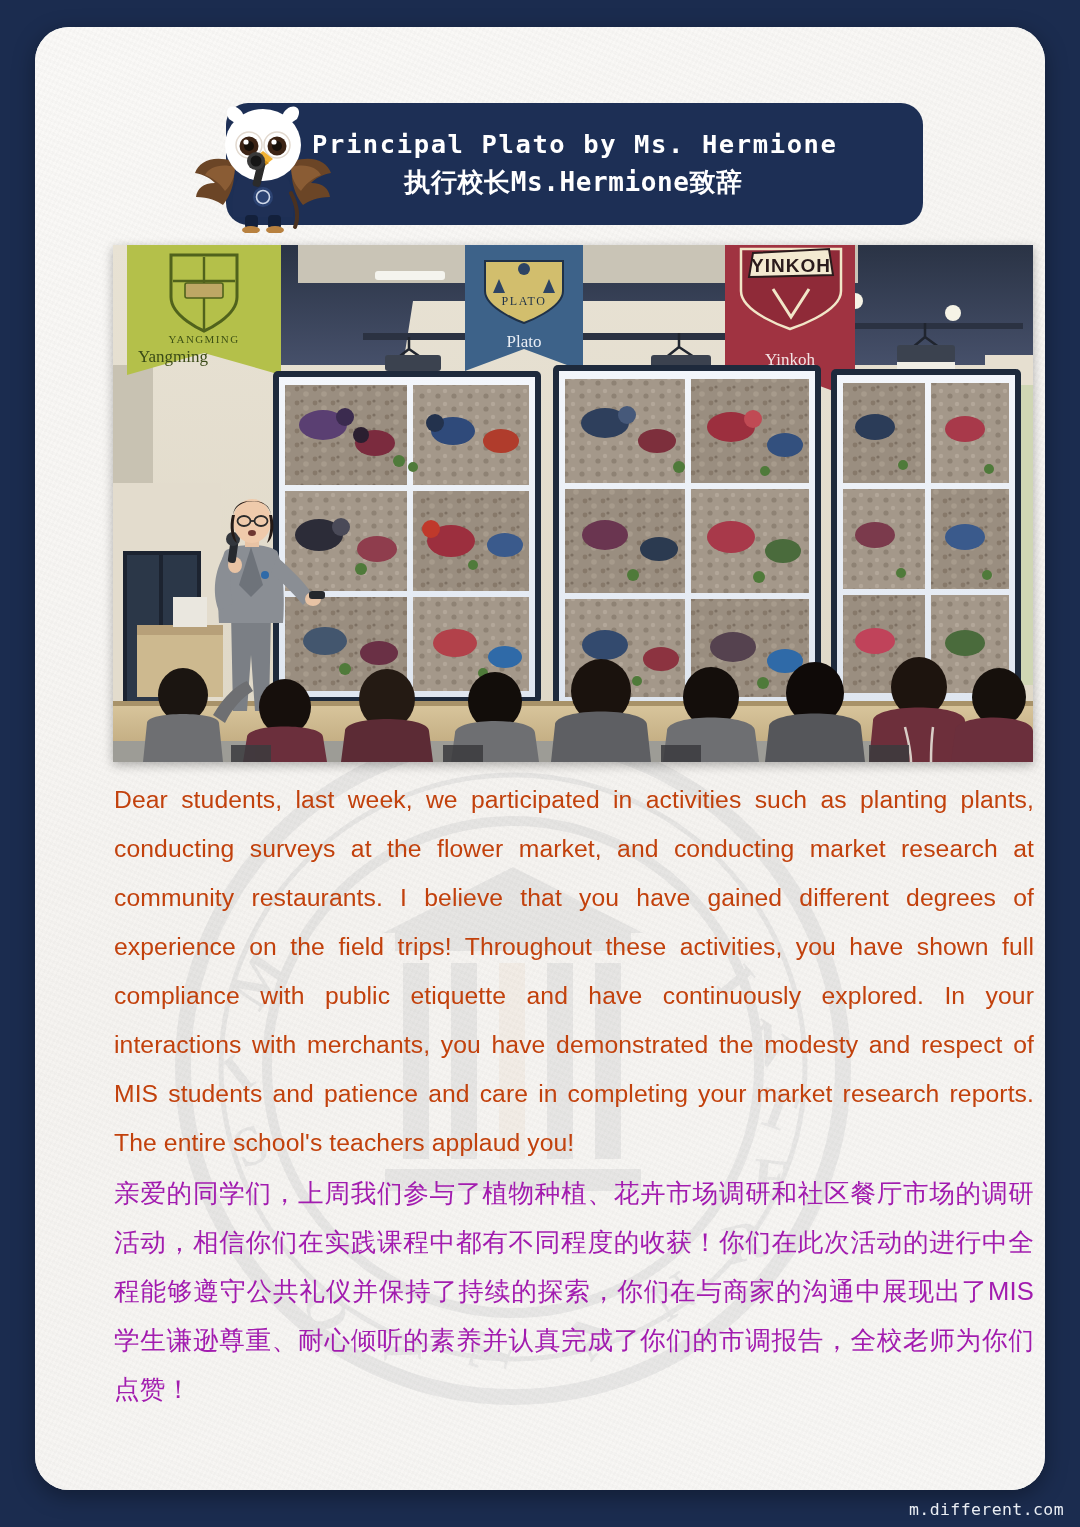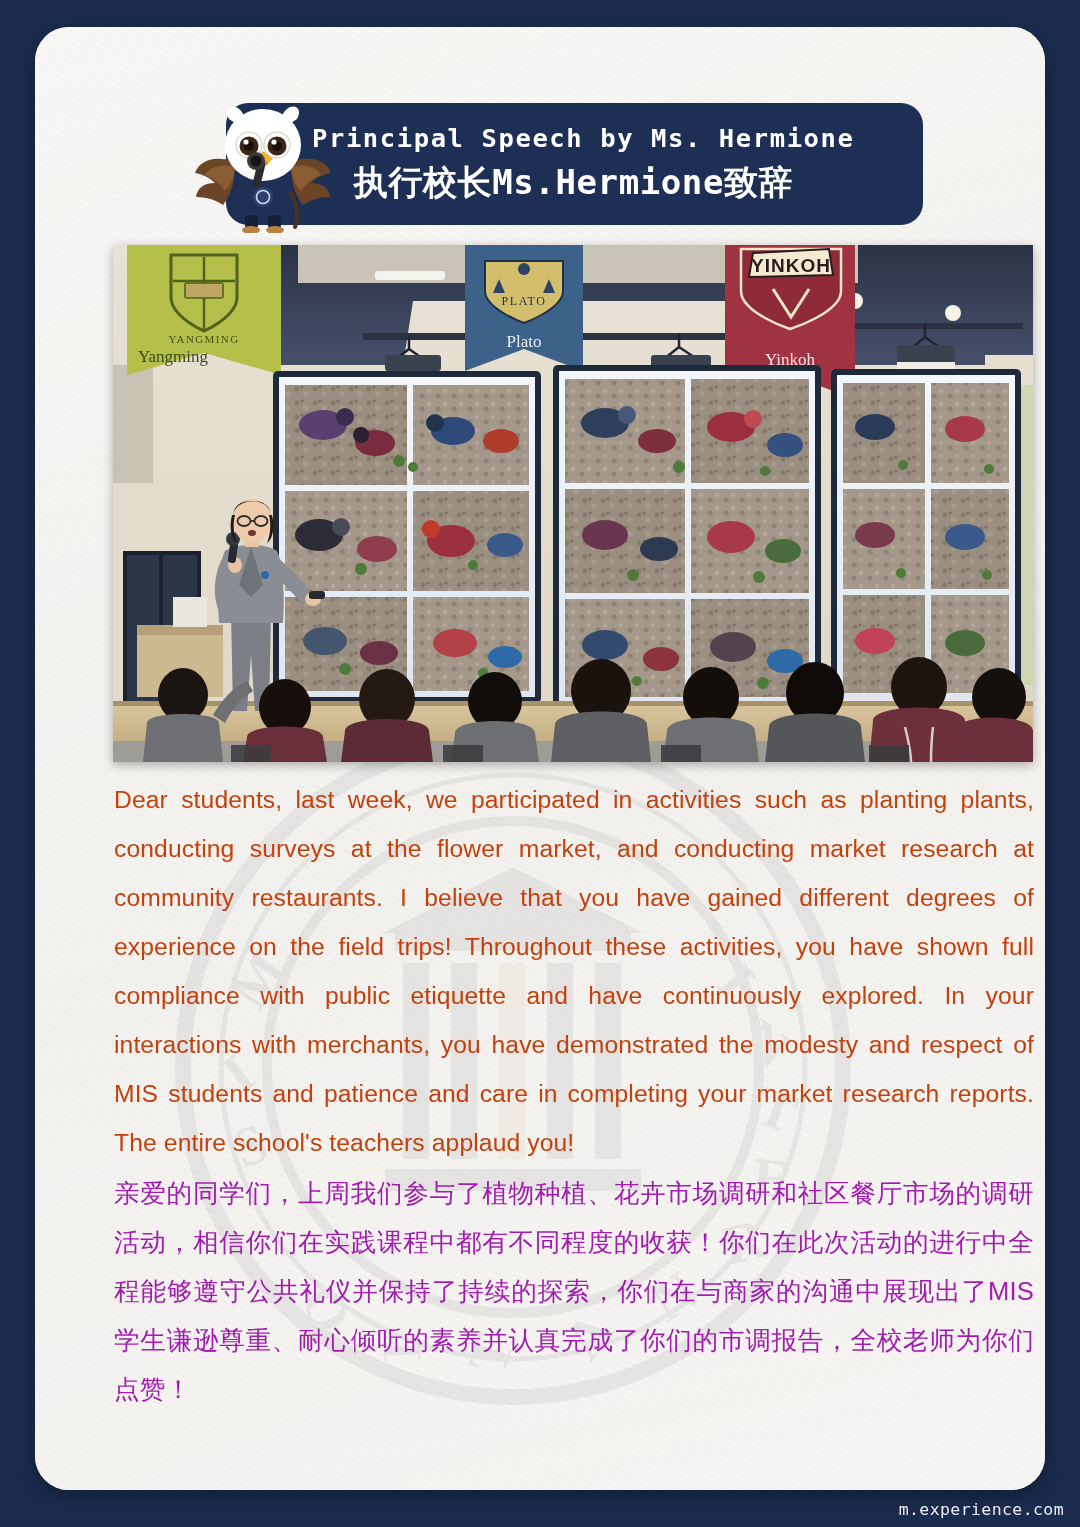--- a/index.html
+++ b/index.html
@@ -85,21 +85,21 @@
     font-family: "DejaVu Sans Mono", "Liberation Mono", monospace;
     font-size: 25.5px;
     font-weight: bold;
     letter-spacing: 1.6px;
     line-height: 1.45;
     white-space: nowrap;
   }
   .header-title-cn {
     color: #ffffff;
     font-family: "DejaVu Sans Mono", "Liberation Mono", monospace;
-    font-size: 34px;
+    font-size: 26px;
     font-weight: bold;
     letter-spacing: .6px;
     line-height: 1.5;
     text-align: center;
     padding-right: 74px;
     white-space: nowrap;
   }
 
   
   .mascot {
@@ -199,21 +199,21 @@
         <text x="504" y="606" transform="rotate(-34 504 606)">N</text>
         <text x="428" y="646" transform="rotate(-52 428 646)">A</text>
         <text x="340" y="660" transform="rotate(-72 340 660)">T</text>
         <text x="258" y="644" transform="rotate(-92 258 644)">I</text>
         <text x="188" y="606" transform="rotate(-112 188 606)">O</text>
       </g>
     </svg>
 
     <div class="header-pill">
       <div class="header-texts">
-        <div class="header-title-en">Principal Speech by Ms. Hermione</div>
+        <div class="header-title-en">Principal Plato by Ms. Hermione</div>
         <div class="header-title-cn">执行校长Ms.Hermione致辞</div>
       </div>
     </div>
 
     <svg class="mascot" viewBox="0 0 136 132">
 
       <g fill="#6b4526">
         <path d="M38 60 C18 54 4 60 0 72 C10 74 16 78 20 82 C8 82 2 88 1 96 C14 96 22 100 28 104 C36 94 42 78 38 60Z"></path>
         <path d="M98 60 C118 54 132 60 136 72 C126 74 120 78 116 82 C128 82 134 88 135 96 C122 96 114 100 108 104 C100 94 94 78 98 60Z"></path>
       </g>
@@ -557,15 +557,15 @@
       </svg>
     </div>
 
     <div class="body-copy">
       <p class="para-en">Dear students, last week, we participated in activities such as planting plants, conducting surveys at the flower market, and conducting market research at community restaurants. I believe that you have gained different degrees of experience on the field trips! Throughout these activities, you have shown full compliance with public etiquette and have continuously explored. In your interactions with merchants, you have demonstrated the modesty and respect of MIS students and patience and care in completing your market research reports. The entire school's teachers applaud you!</p>
       <p class="para-cn">亲爱的同学们，上周我们参与了植物种植、花卉市场调研和社区餐厅市场的调研活动，相信你们在实践课程中都有不同程度的收获！你们在此次活动的进行中全程能够遵守公共礼仪并保持了持续的探索，你们在与商家的沟通中展现出了MIS学生谦逊尊重、耐心倾听的素养并认真完成了你们的市调报告，全校老师为你们点赞！</p>
     </div>
 
   </div>
 
-  <div class="site-url">m.experience.com</div>
+  <div class="site-url">m.different.com</div>
 
 </div>
 
 </body></html>

